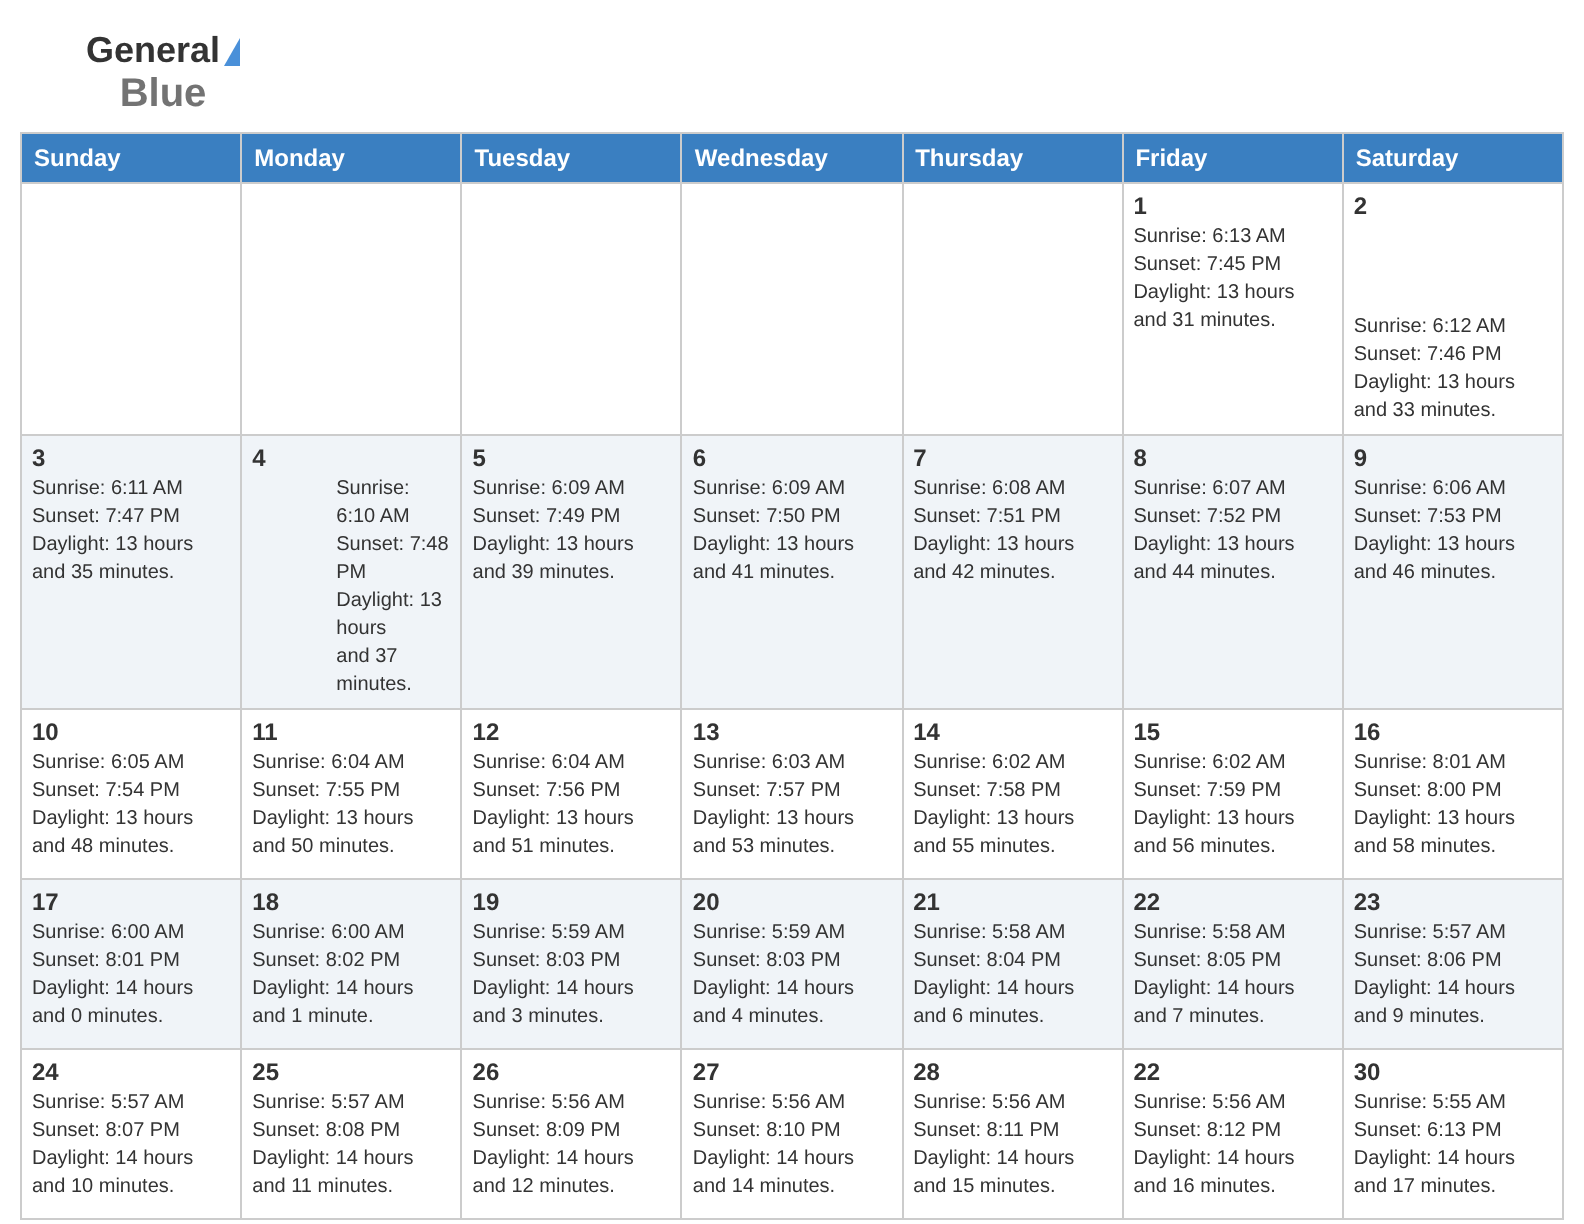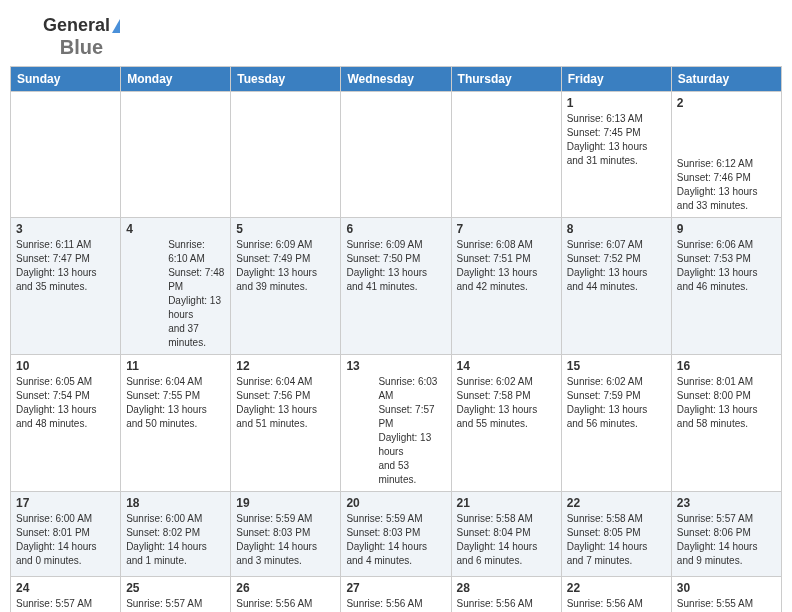--- a/index.html
+++ b/index.html
@@ -207,21 +207,21 @@
         </td>
         <td>
           <span class="day-number">12</span>
           <div class="day-info" style="white-space: pre-line;">Sunrise: 6:04 AM
 Sunset: 7:56 PM
 Daylight: 13 hours
 and 51 minutes.</div>
         </td>
         <td>
           <span class="day-number">13</span>
-          <div class="day-info" style="white-space: pre-line; margin-left: 32px;">Sunrise: 6:03 AM
+          <div class="day-info" style="white-space: pre-line;">Sunrise: 6:03 AM
 Sunset: 7:57 PM
 Daylight: 13 hours
 and 53 minutes.</div>
         </td>
         <td>
           <span class="day-number">14</span>
           <div class="day-info" style="white-space: pre-line;">Sunrise: 6:02 AM
 Sunset: 7:58 PM
 Daylight: 13 hours
 and 55 minutes.</div>

